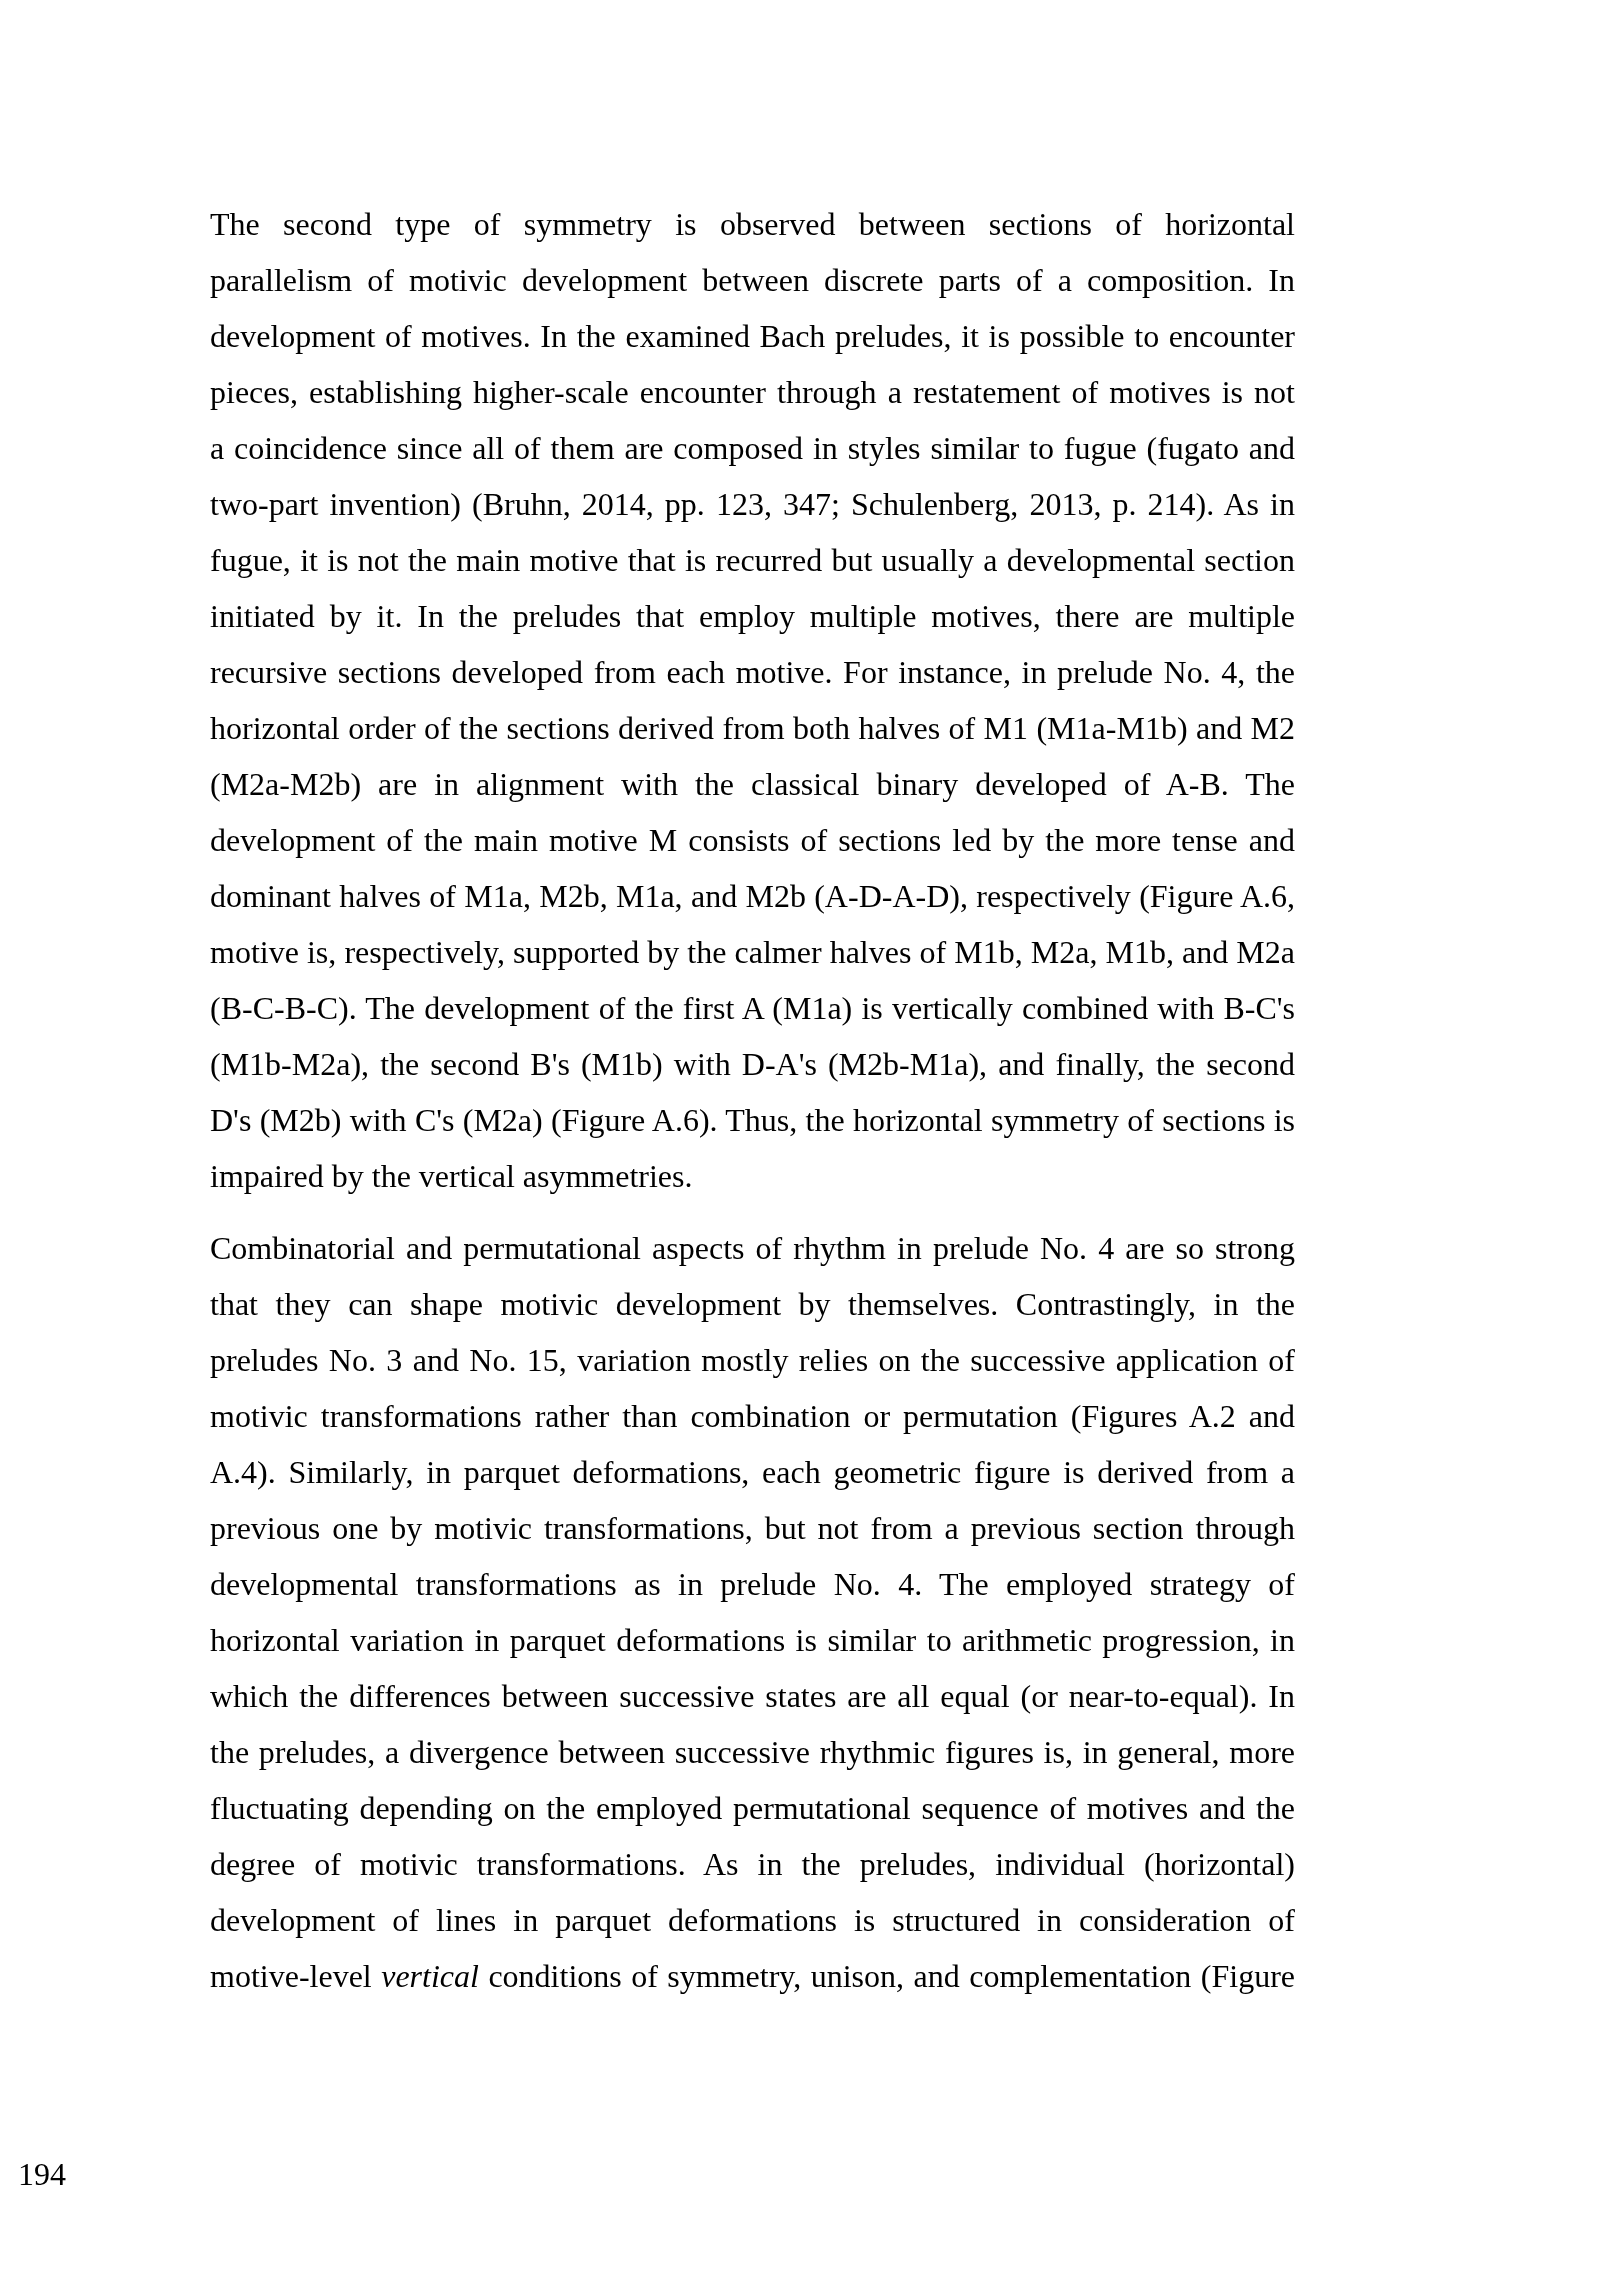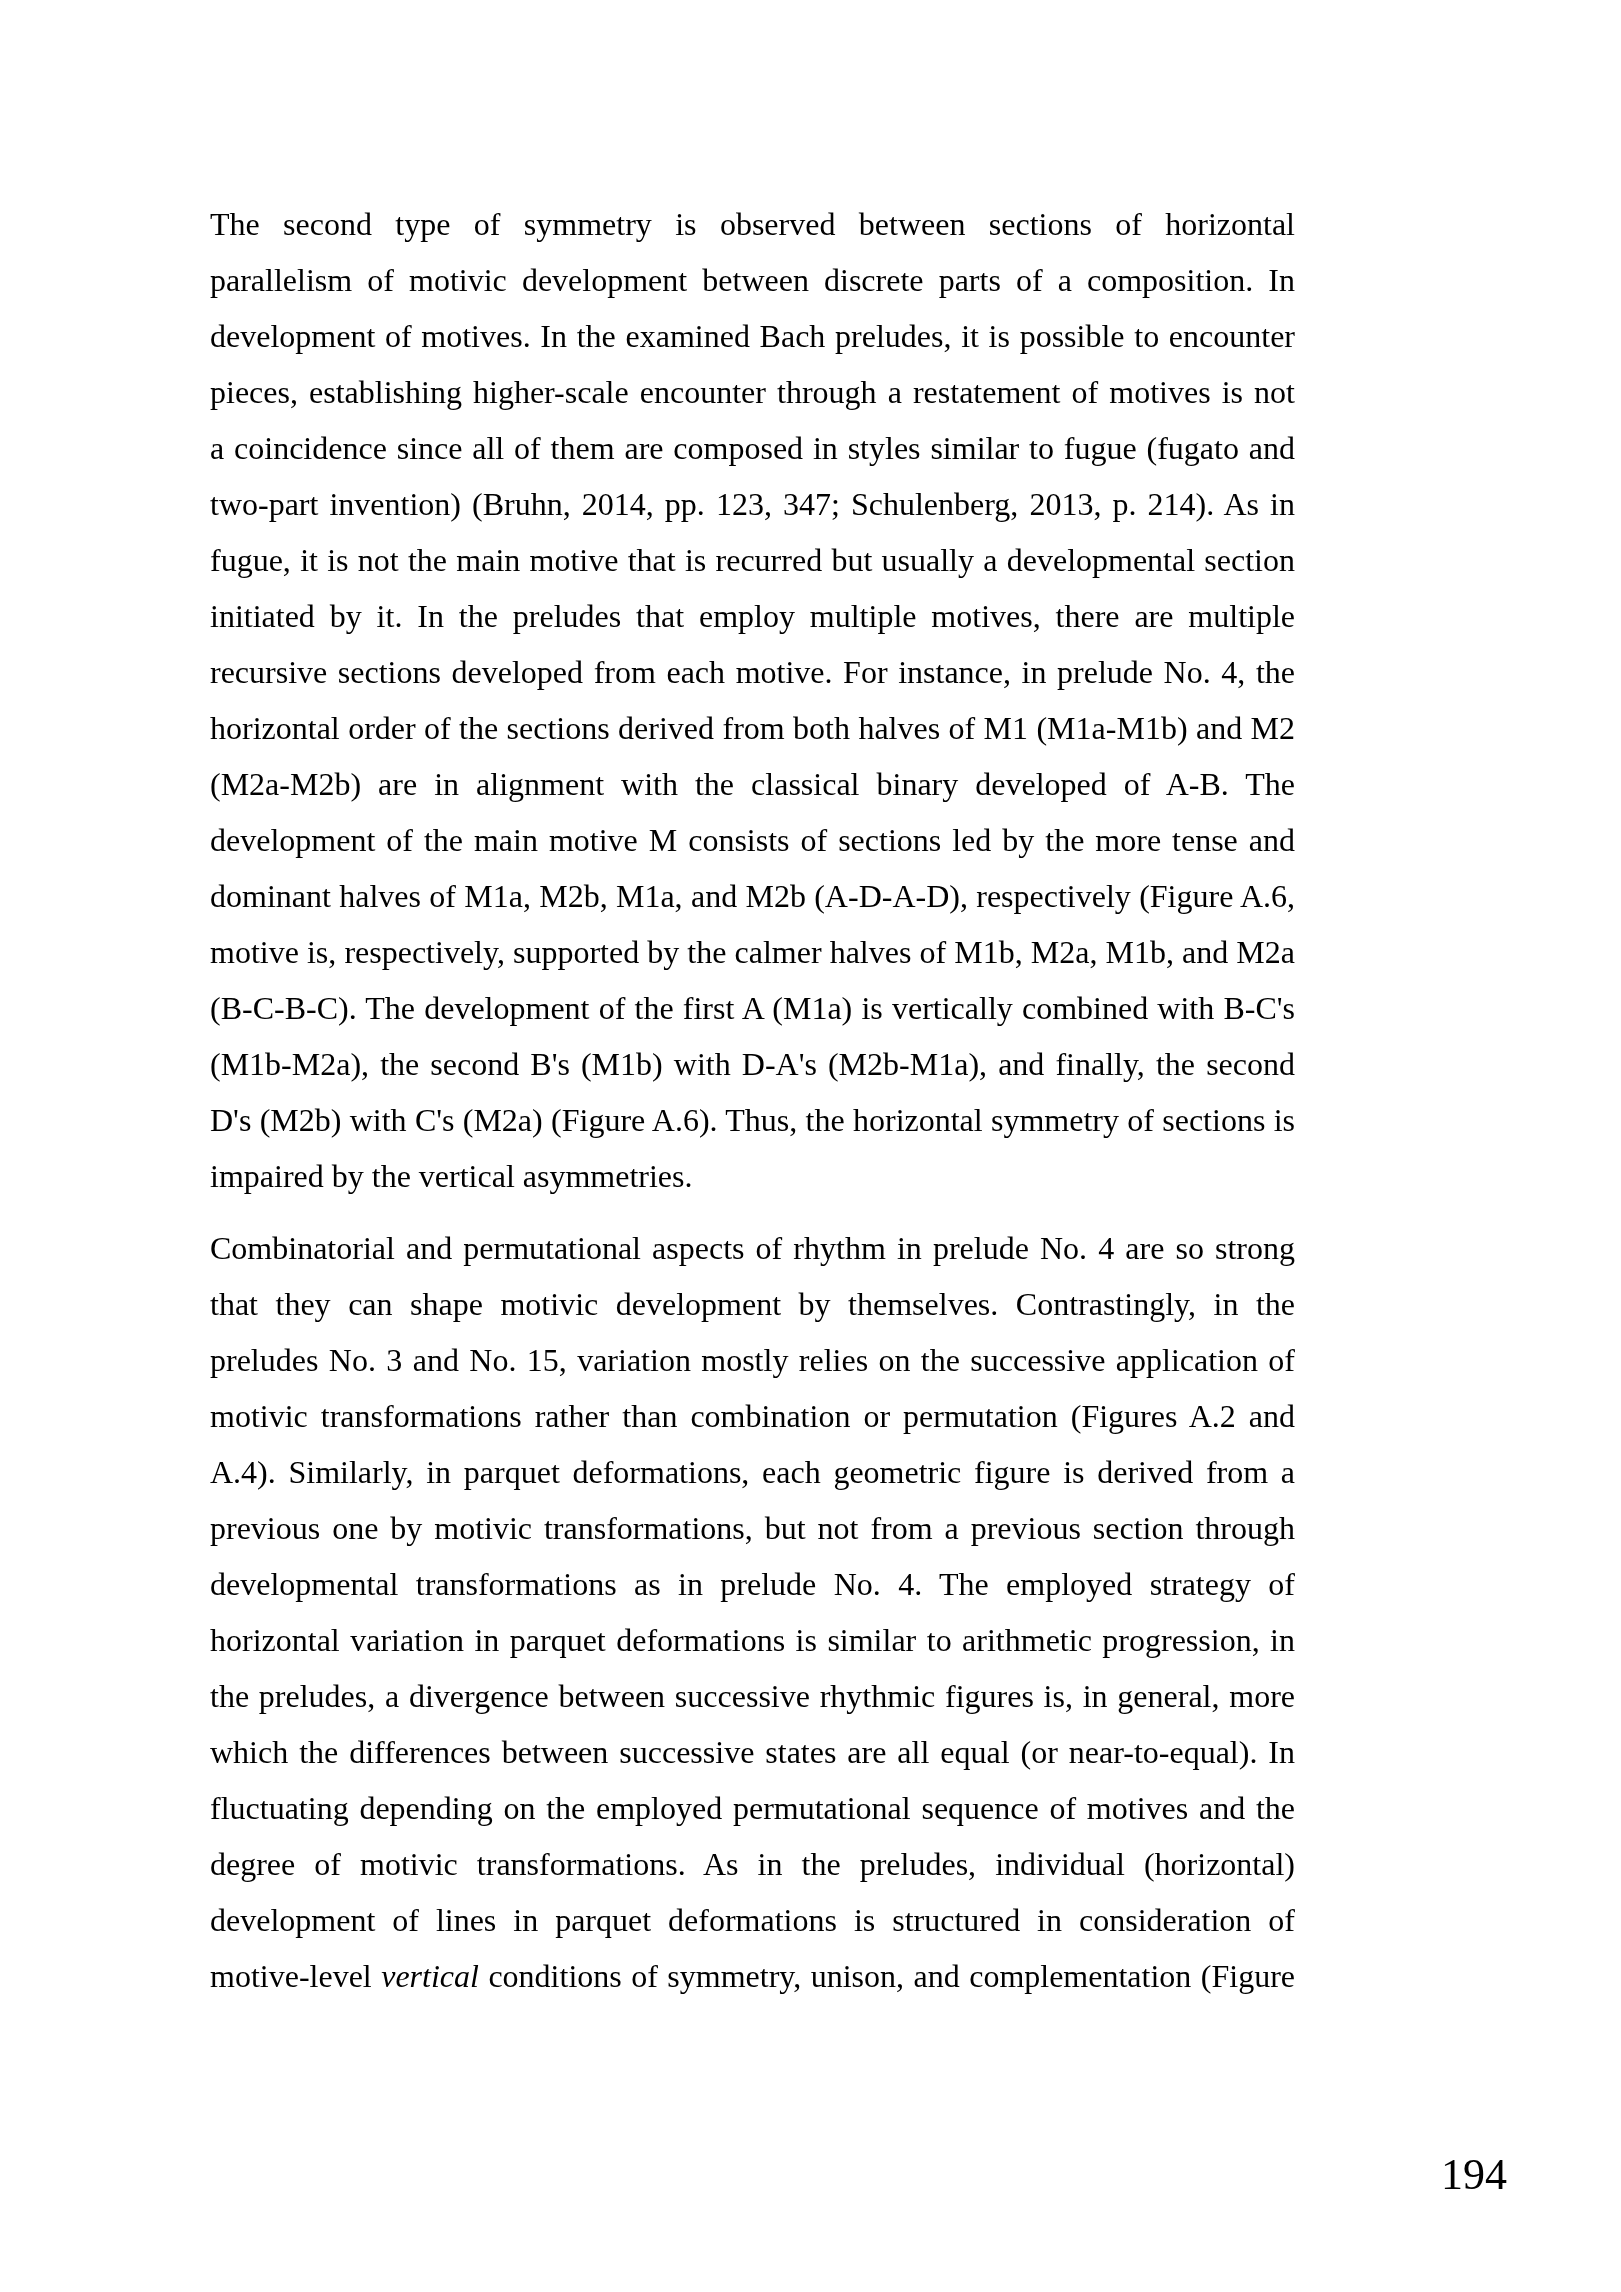--- a/index.html
+++ b/index.html
@@ -47,25 +47,25 @@
     }
     .line.last {
       text-align: center;
       text-align-last: left;
     }
     .line .seg-italic {
       font-style: italic;
     }
     .page-number {
       position: absolute;
-      left: 1px;
+      left: 18px;
       width: 1506px;
       top: 2155px;
-      text-align: right;
-      font-size: 44px;
+      text-align: left;
+      font-size: 32px;
       line-height: 39px;
     }
     
     .line {
       white-space: normal;
       word-spacing: 0;
     }
     .line::after {
       content: "";
       display: inline-block;
@@ -108,22 +108,22 @@
     <div class="para" id="para-2">
       <div id="para-2-lines">
           <div class="line">Combinatorial and permutational aspects of rhythm in prelude No. 4 are so strong</div>
           <div class="line">that they can shape motivic development by themselves. Contrastingly, in the</div>
           <div class="line">preludes No. 3 and No. 15, variation mostly relies on the successive application of</div>
           <div class="line">motivic transformations rather than combination or permutation (Figures A.2 and</div>
           <div class="line">A.4). Similarly, in parquet deformations, each geometric figure is derived from a</div>
           <div class="line">previous one by motivic transformations, but not from a previous section through</div>
           <div class="line">developmental transformations as in prelude No. 4. The employed strategy of</div>
           <div class="line">horizontal variation in parquet deformations is similar to arithmetic progression, in</div>
+          <div class="line">which the differences between successive states are all equal (or near-to-equal). In</div>
           <div class="line">the preludes, a divergence between successive rhythmic figures is, in general, more</div>
-          <div class="line">which the differences between successive states are all equal (or near-to-equal). In</div>
           <div class="line">fluctuating depending on the employed permutational sequence of motives and the</div>
           <div class="line">degree of motivic transformations. As in the preludes, individual (horizontal)</div>
           <div class="line">development of lines in parquet deformations is structured in consideration of</div>
         </div>
       <div class="line" style="text-align-last: justify;">
         <span>motive-level </span><span class="seg-italic">vertical</span><span> conditions of symmetry,  unison, and complementation (Figure</span>
       </div>
     </div>
   </div>
   <div class="page-number">194</div>

